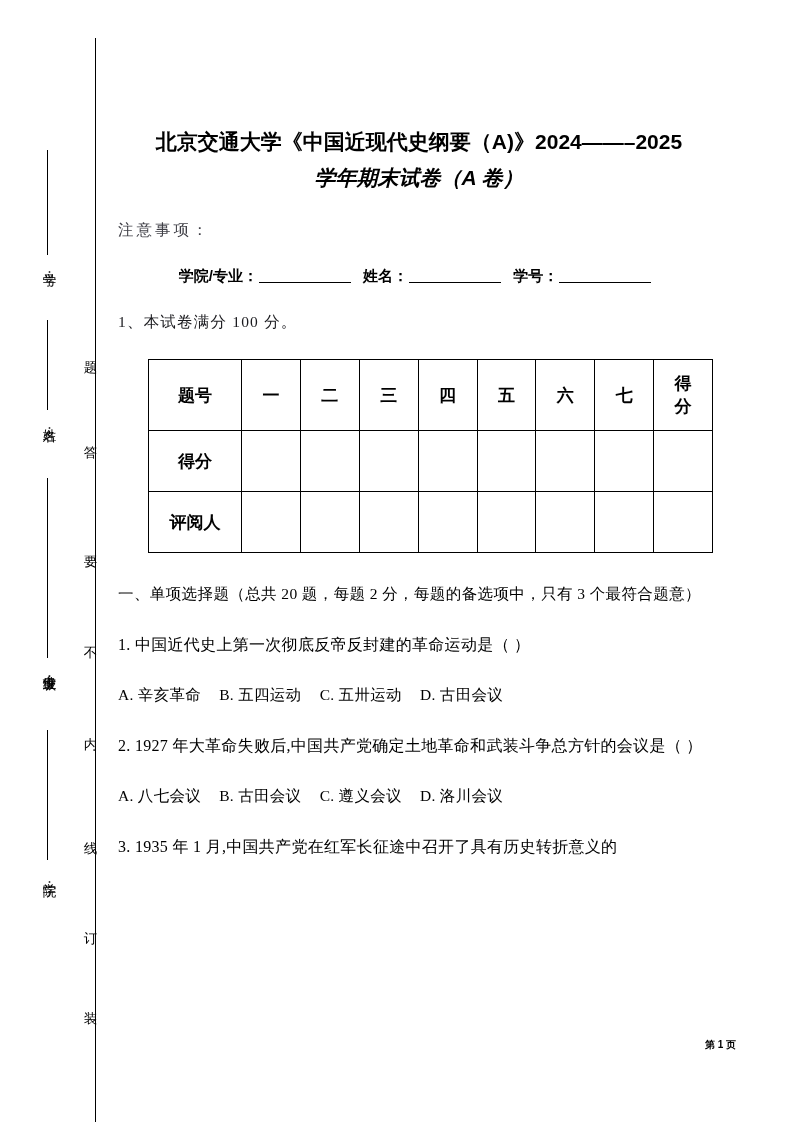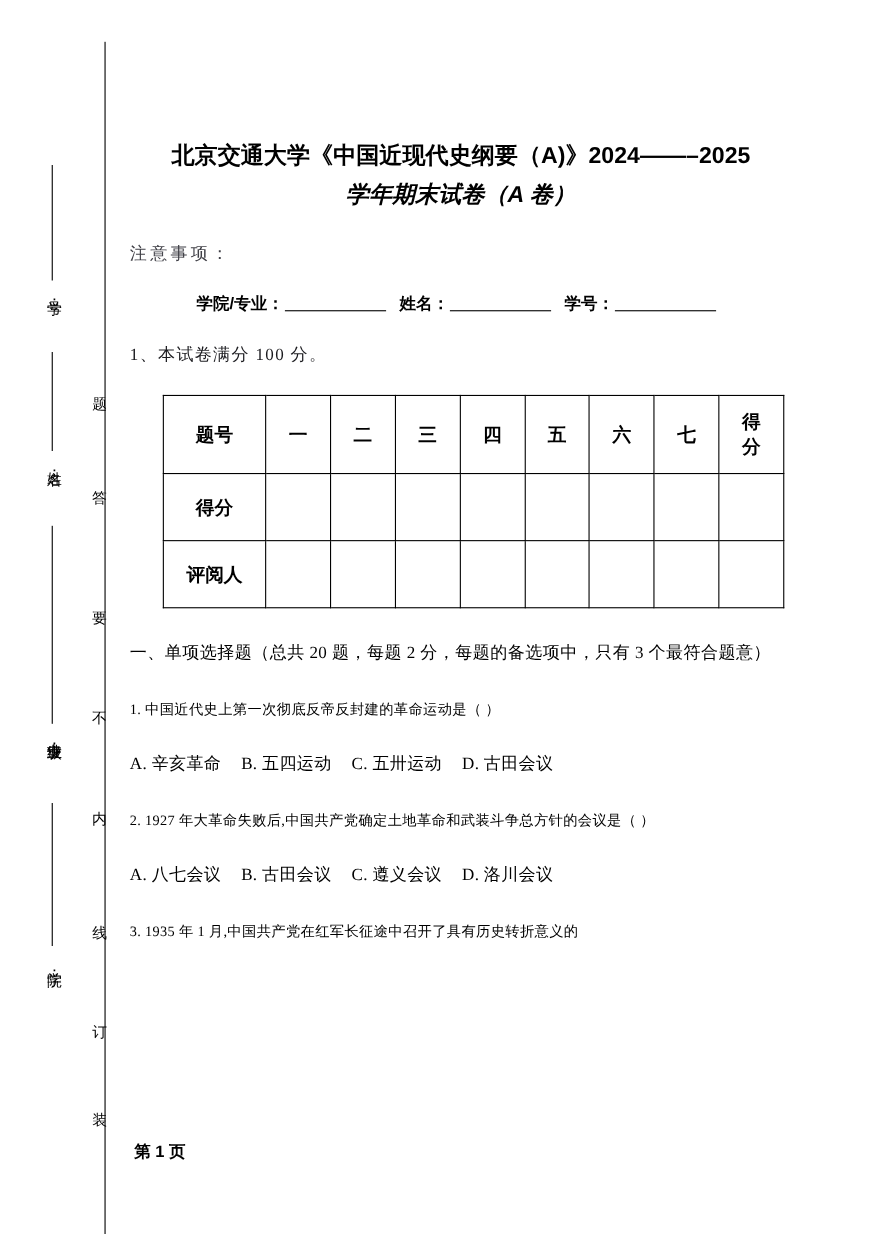--- a/index.html
+++ b/index.html
@@ -148,44 +148,44 @@
 
   
   #section-heading {
     margin-top: 22px;
     font-size: 15.5px;
     line-height: 37px;
     letter-spacing: 0.4px;
   }
   .question {
     margin-top: 14px;
-    font-size: 13px;
+    font-size: 16px;
     line-height: 37px;
     letter-spacing: 0.3px;
     font-family: Liberation Serif, serif;
   }
   .options {
     margin-top: 13px;
     font-size: 15.5px;
     line-height: 37px;
     letter-spacing: 0.3px;
   }
   .options .opt {
     margin-right: 14px;
     white-space: nowrap;
   }
 
   
   #page-footer {
     position: absolute;
-    left: 4px;
+    left: 16px;
     top: 1038px;
     width: 602px;
-    text-align: left;
-    font-size: 15px;
+    text-align: right;
+    font-size: 10px;
     font-weight: bold;
     font-family: "Liberation Sans", "DejaVu Sans", sans-serif;
   }
 </style>
 </head>
 <body>
 
 <div id="binding-margin">
 
   <div class="rule-inner"></div>

